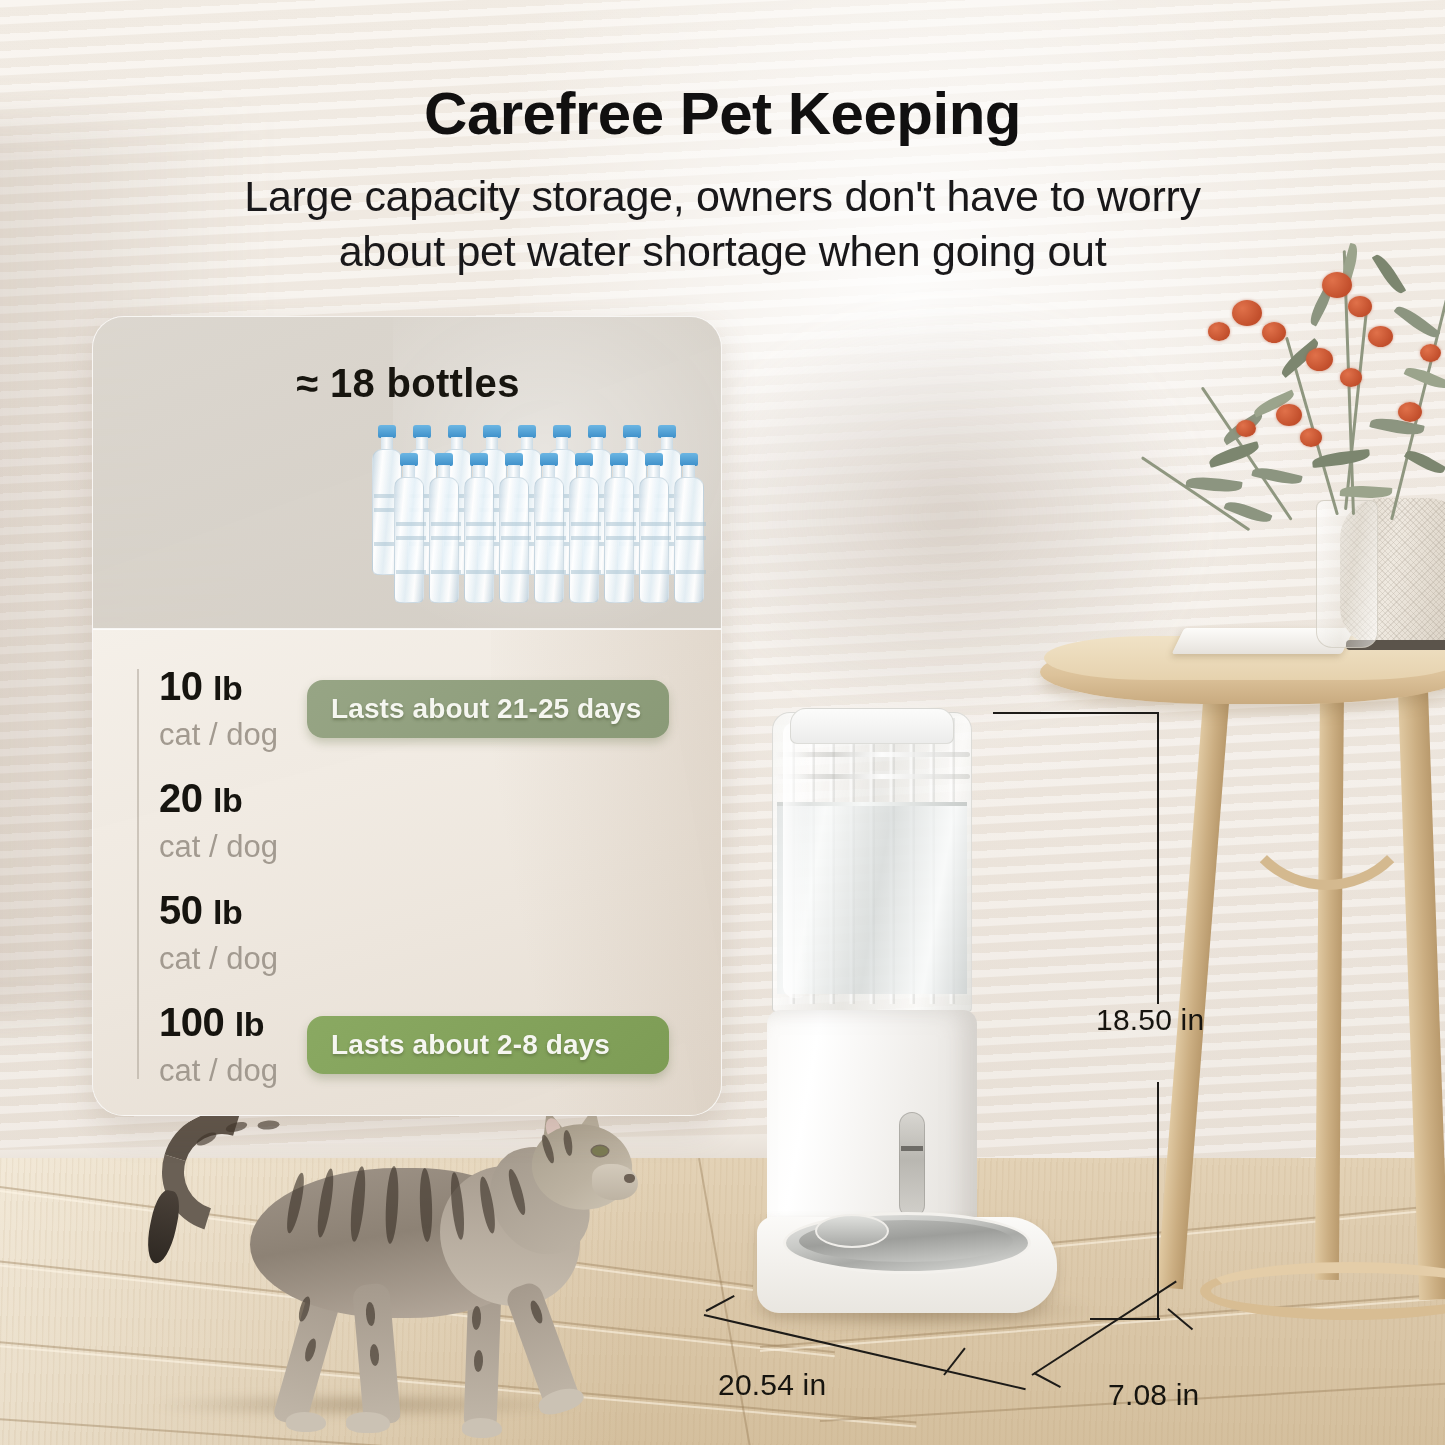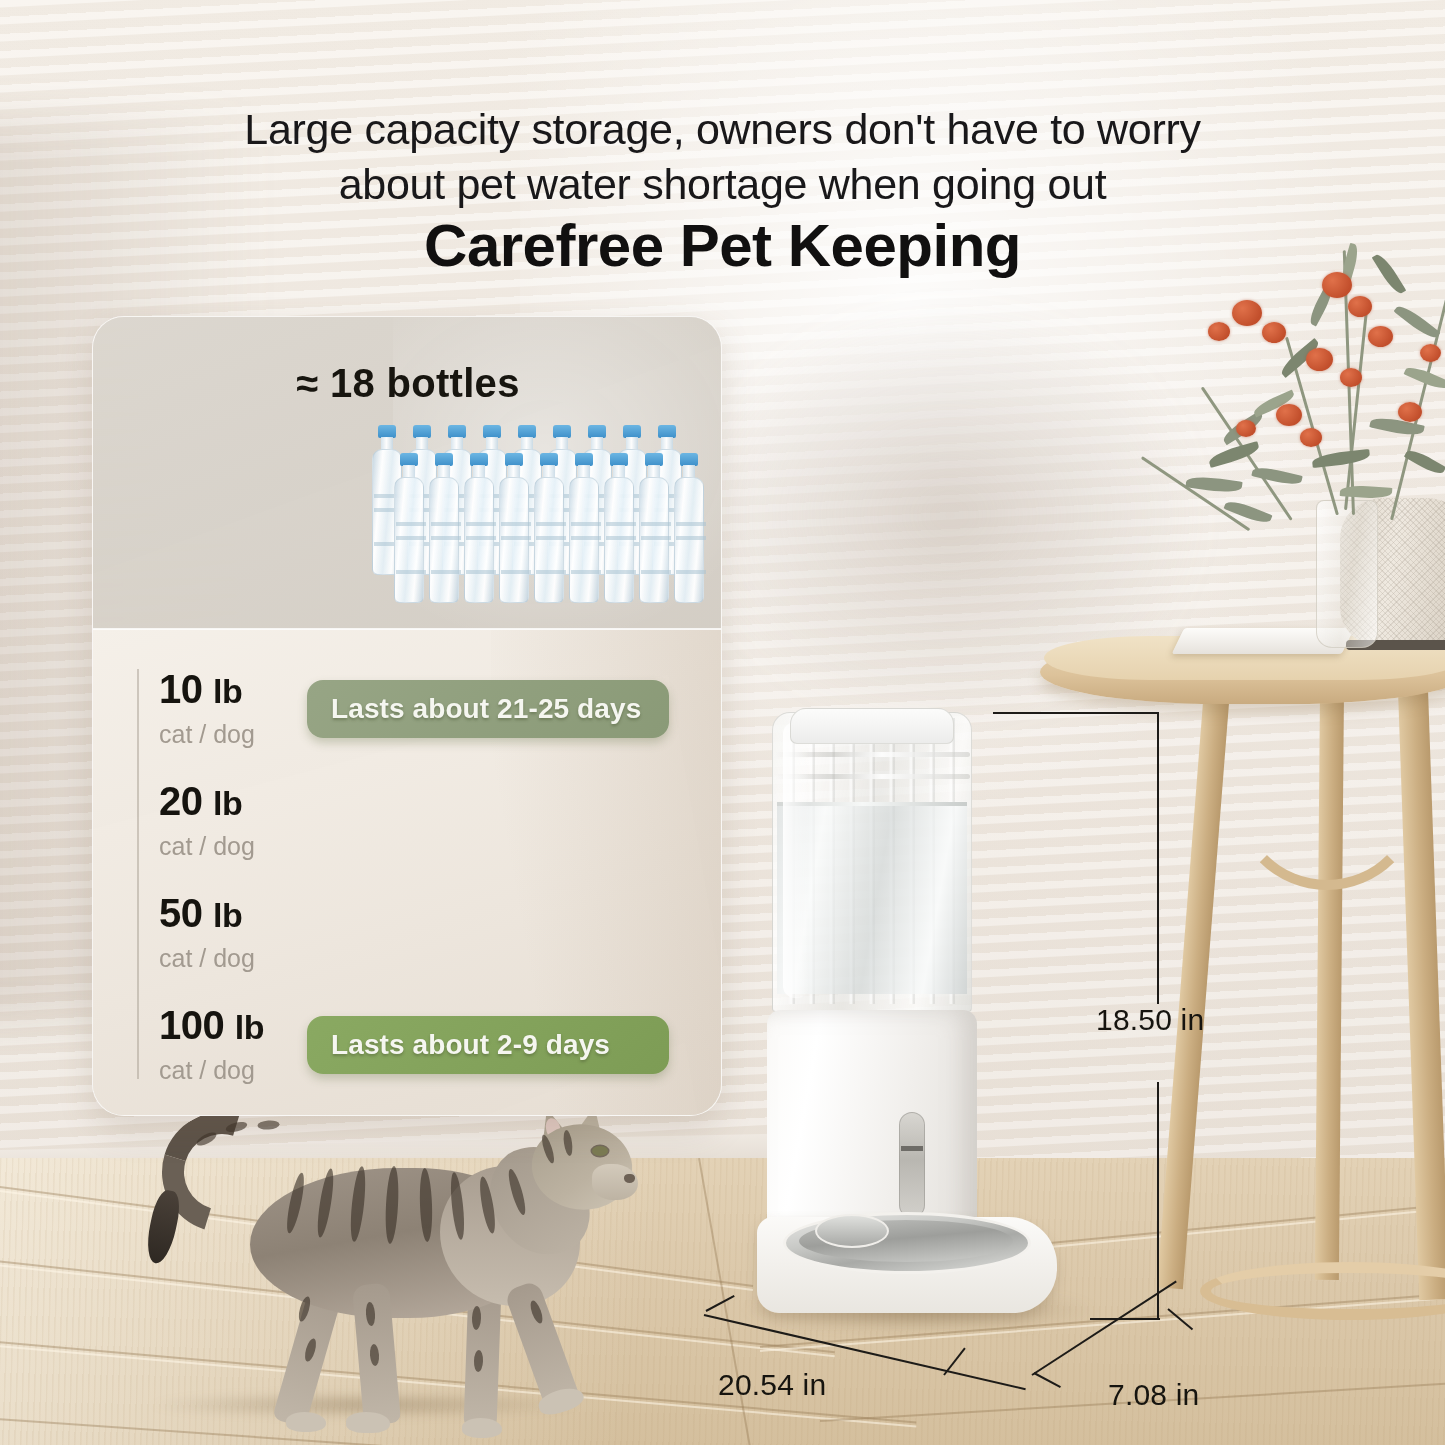--- a/index.html
+++ b/index.html
@@ -442,21 +442,21 @@
   }
   .row-weight {
     width:170px; padding-left:22px;
   }
   .row-weight .w {
     font-size:40px; font-weight:bold; color:#16140f; line-height:1.02;
     letter-spacing:-.5px;
   }
   .row-weight .w .unit { font-size:34px; }
   .row-weight .sub {
-    font-size:25px; color:#a29a90; line-height:1.1; margin-top:11px;
+    font-size:31px; color:#a29a90; line-height:1.1; margin-top:11px;
   }
   .pill {
     width:362px; height:58px; border-radius:16px;
     display:flex; align-items:center;
     padding-left:24px;
     color:#f5f6f0; font-size:28px; font-weight:bold;
     letter-spacing:.1px;
     text-shadow:0 2px 3px rgba(70,85,48,.45);
     box-shadow:0 5px 10px rgba(108,120,82,.32);
   }
@@ -638,25 +638,25 @@
     <div class="dim-label" style="left:718px; top:1368px;">20.54 in</div>
 
     <div class="dimline" style="left:1032px; top:1374px; width:172px; height:2px; transform:rotate(-33deg); transform-origin:left center;"></div>
     <div class="dimline" style="left:1034px; top:1372px; width:30px;  height:2px; transform:rotate(28deg); transform-origin:left center;"></div>
     <div class="dimline" style="left:1168px; top:1308px; width:32px;  height:2px; transform:rotate(40deg); transform-origin:left center;"></div>
     <div class="dim-label" style="left:1108px; top:1378px;">7.08 in</div>
   </div>
 </div>
 
 <div style="position:absolute; left:0; top:80px; width:1445px; text-align:center;">
+  <div style="font-size:60px; font-weight:bold; color:#111010; letter-spacing:-.5px; line-height:1.12;">Carefree Pet Keeping</div>
   <div style="margin-top:22px; font-size:43px; color:#19181a; line-height:1.28; letter-spacing:-.3px;">
     <div>Large capacity storage, owners don't have to worry</div>
     <div>about pet water shortage when going out</div>
   </div>
-  <div style="font-size:60px; font-weight:bold; color:#111010; letter-spacing:-.5px; line-height:1.12;">Carefree Pet Keeping</div>
 </div>
 
 <div id="info-card">
   <div class="card-top"></div>
   <div class="card-top-glow"></div>
   <div class="card-bottom"></div>
   <div class="card-bottom-shade"></div>
   <div class="card-divider"></div>
 
   <div class="bottles-title">≈ 18 bottles</div>
@@ -846,16 +846,16 @@
         <div class="row-weight">
           <div class="w">50 <span class="unit">lb</span></div>
           <div class="sub">cat / dog</div>
         </div>
       </div>
       <div class="row">
         <div class="row-weight">
           <div class="w">100 <span class="unit">lb</span></div>
           <div class="sub">cat / dog</div>
         </div>
-        <div class="pill bright">Lasts about 2-9 days</div>
+        <div class="pill bright">Lasts about 2-8 days</div>
       </div>
     </div>
 </div>
 
 </body></html>

